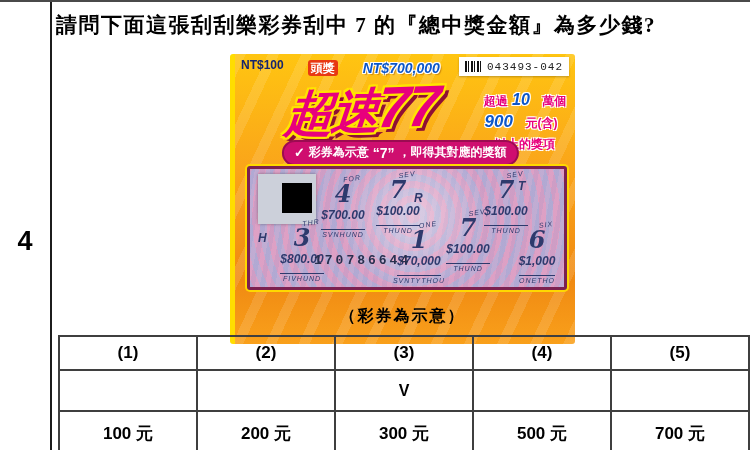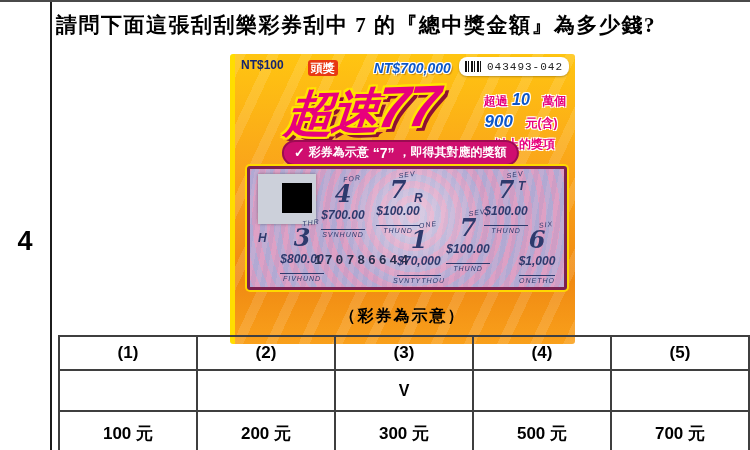--- a/index.html
+++ b/index.html
@@ -14,26 +14,26 @@
          letter-spacing:1.5px;white-space:nowrap;}
 
   
   .ticket{position:absolute;left:230px;top:52px;width:345px;height:290px;border-radius:3px;
     box-sizing:border-box;overflow:hidden;border-left:5px solid #ffdd00;
     background:
       repeating-linear-gradient(115deg,rgba(255,255,255,.12) 0 10px,rgba(255,255,255,0) 10px 30px),
       linear-gradient(180deg,#ffc511 0%,#faa41a 40%,#f08a12 78%,#f9a01b 100%);}
   .t-head{display:flex;align-items:flex-start;padding:3px 6px 0 6px;}
   .t-price{color:#15256e;font-weight:bold;font-size:12px;margin-top:1px;}
-  .t-prize{margin-left:24px;display:flex;align-items:center;gap:14px;margin-top:3px;}
+  .t-prize{margin-left:24px;display:flex;align-items:center;gap:3px;margin-top:3px;}
   .t-prize-label{background:#e83812;color:#fff;font-weight:bold;font-size:12px;
                  padding:1px 3px;border-radius:3px;line-height:1.2;}
   .t-prize-amt{color:#0c56c8;font-weight:900;font-size:14px;font-style:italic;letter-spacing:0;
     text-shadow:-1px -1px 0 #fff,1px -1px 0 #fff,-1px 1px 0 #fff,1px 1px 0 #fff,2px 2px 1px rgba(120,40,0,.35);padding-left:22px;}
-  .t-serialbox{margin-left:auto;background:#fff;border-radius:8px;padding:2px 6px;
+  .t-serialbox{margin-left:auto;background:#fff;border-radius:0;padding:2px 6px;
                display:flex;align-items:center;gap:4px;height:15px;box-shadow:0 1px 2px rgba(0,0,0,.25);}
   .t-barcode{width:18px;height:11px;
     background:repeating-linear-gradient(90deg,#111 0 2px,#fff 2px 3px,#111 3px 4px,#fff 4px 6px);}
   .t-serial{font-family:"Liberation Mono",monospace;font-size:11px;color:#222;letter-spacing:1px;}
 
   .t-title{position:absolute;left:4px;top:20px;width:246px;text-align:center;color:#e8007d;
            transform:skewX(-7deg) rotate(-2deg);white-space:nowrap;font-style:italic;font-weight:900;
     text-shadow:-2px -2px 0 #ffe400,2px -2px 0 #ffe400,-2px 2px 0 #ffe400,2px 2px 0 #ffe400,
                 0 -2px 0 #ffe400,0 2px 0 #ffe400,-2px 0 0 #ffe400,2px 0 0 #ffe400,5px 5px 0 #8f0f35;}
   .t-title .cjk{font-size:49px;letter-spacing:-3px;}

